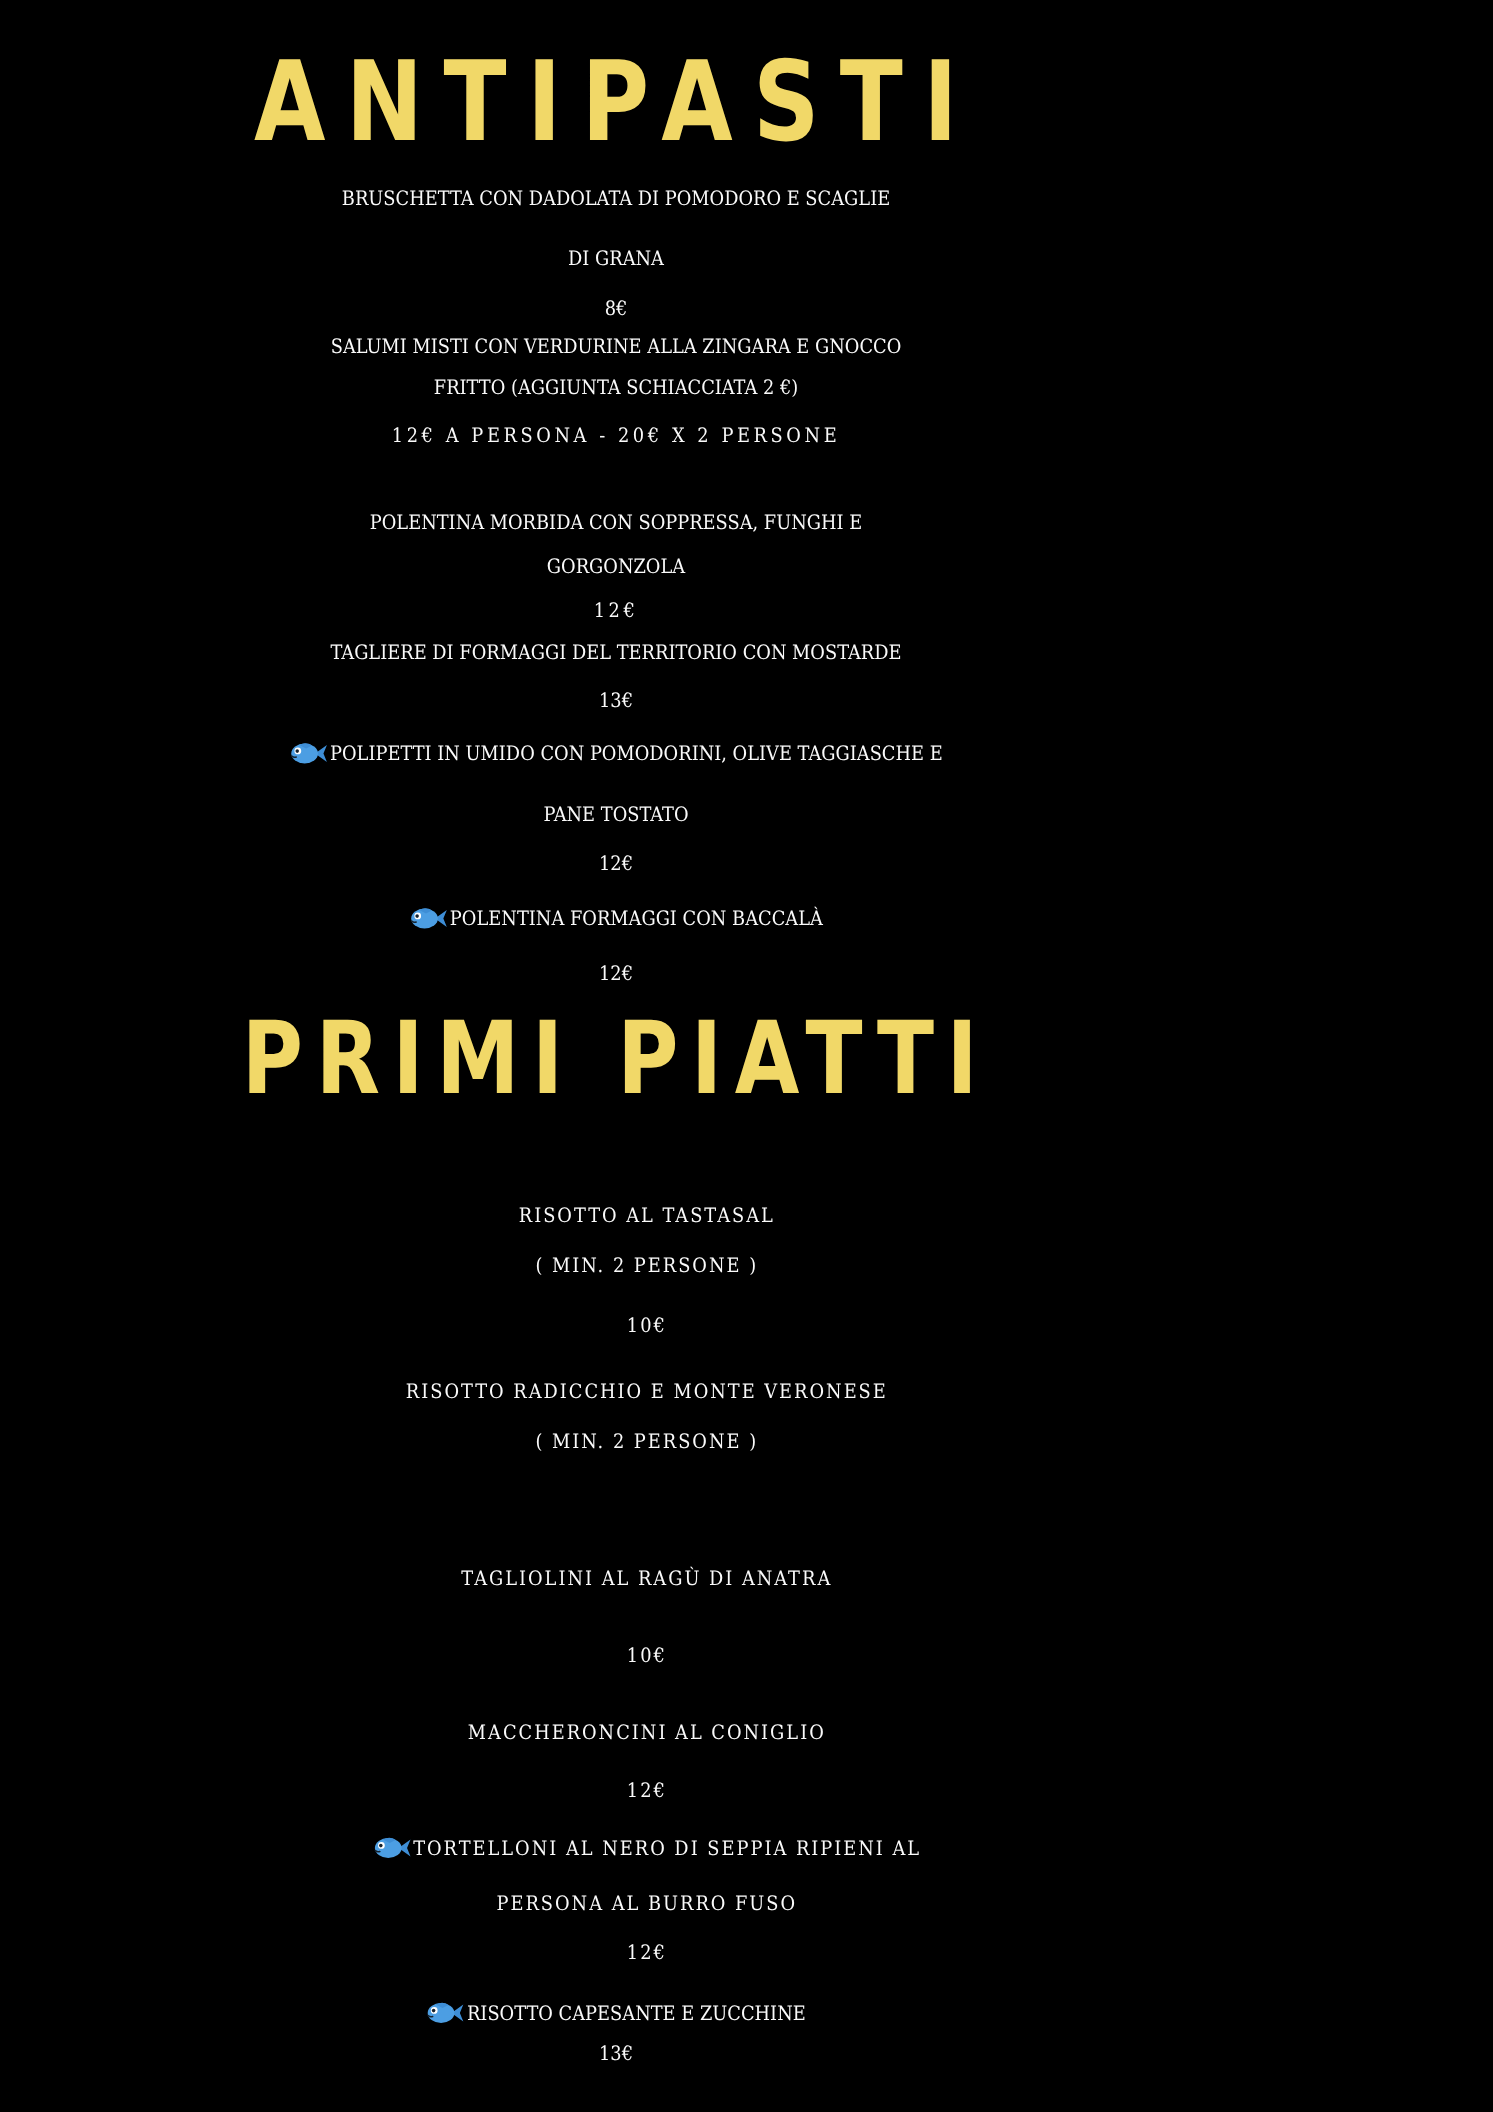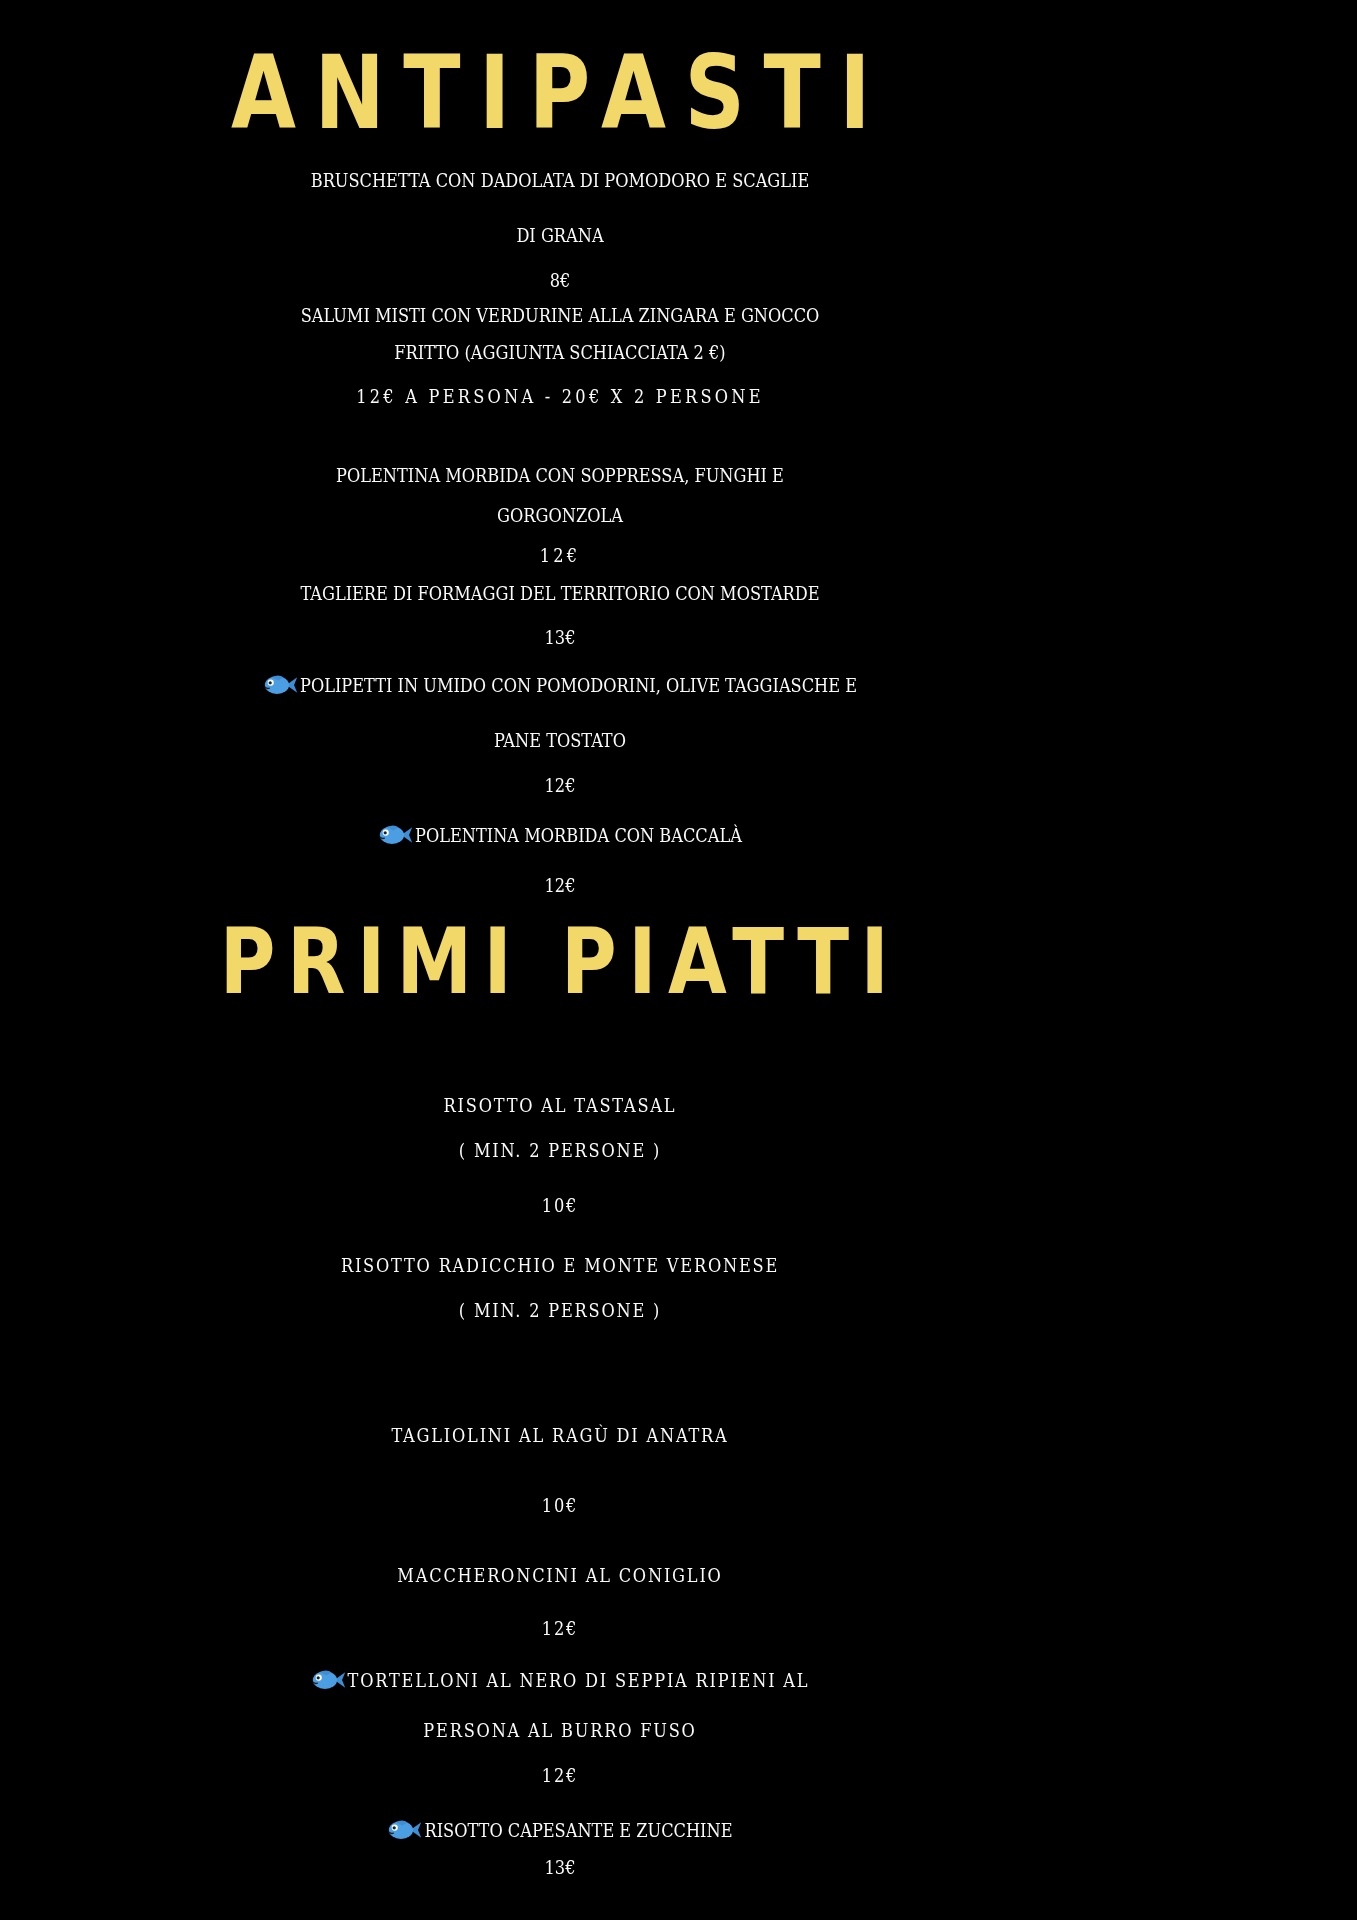--- a/index.html
+++ b/index.html
@@ -16,21 +16,21 @@
   }
   .line{
     position:absolute;left:0;
     width:100%;height:34px;
     display:flex;align-items:center;justify-content:center;
     color:#FAFAFA;
     font-size:18px;
     font-stretch:semi-condensed;
     white-space:nowrap;
   }
-  .ls1{letter-spacing:.10em;}
+  .ls1{letter-spacing:.10em;margin-left:28px;}
   .ls2{letter-spacing:.18em;}
   .title{
     position:absolute;left:0;
     width:100%;
     text-align:center;
     font-family:"DejaVu Sans", sans-serif;
     font-weight:700;
     color:#F1D868;
     white-space:nowrap;
     transform:scaleY(1.2);
@@ -86,21 +86,21 @@
         </svg>
       <span>POLIPETTI IN UMIDO CON POMODORINI, OLIVE TAGGIASCHE E</span>
     </div>
     <div class="line" style="top:723px">PANE TOSTATO</div>
     <div class="line" style="top:768px">12€</div>
 
     <div class="line" style="top:818px">
       <svg class="fish" viewBox="0 0 40 30">
           <use href="#fish-glyph"></use>
         </svg>
-      <span>POLENTINA MORBIDA CON BACCALÀ</span>
+      <span>POLENTINA FORMAGGI CON BACCALÀ</span>
     </div>
     <div class="line" style="top:868px">12€</div>
 
     <div class="title title-primi" style="top:908px">PRIMI PIATTI</div>
 
     <div class="line ls1" style="top:1088px">RISOTTO AL TASTASAL</div>
     <div class="line ls1" style="top:1133px">( MIN. 2 PERSONE )</div>
     <div class="line ls1" style="top:1188px">10€</div>
 
     <div class="line ls1" style="top:1248px">RISOTTO RADICCHIO E MONTE VERONESE</div>

